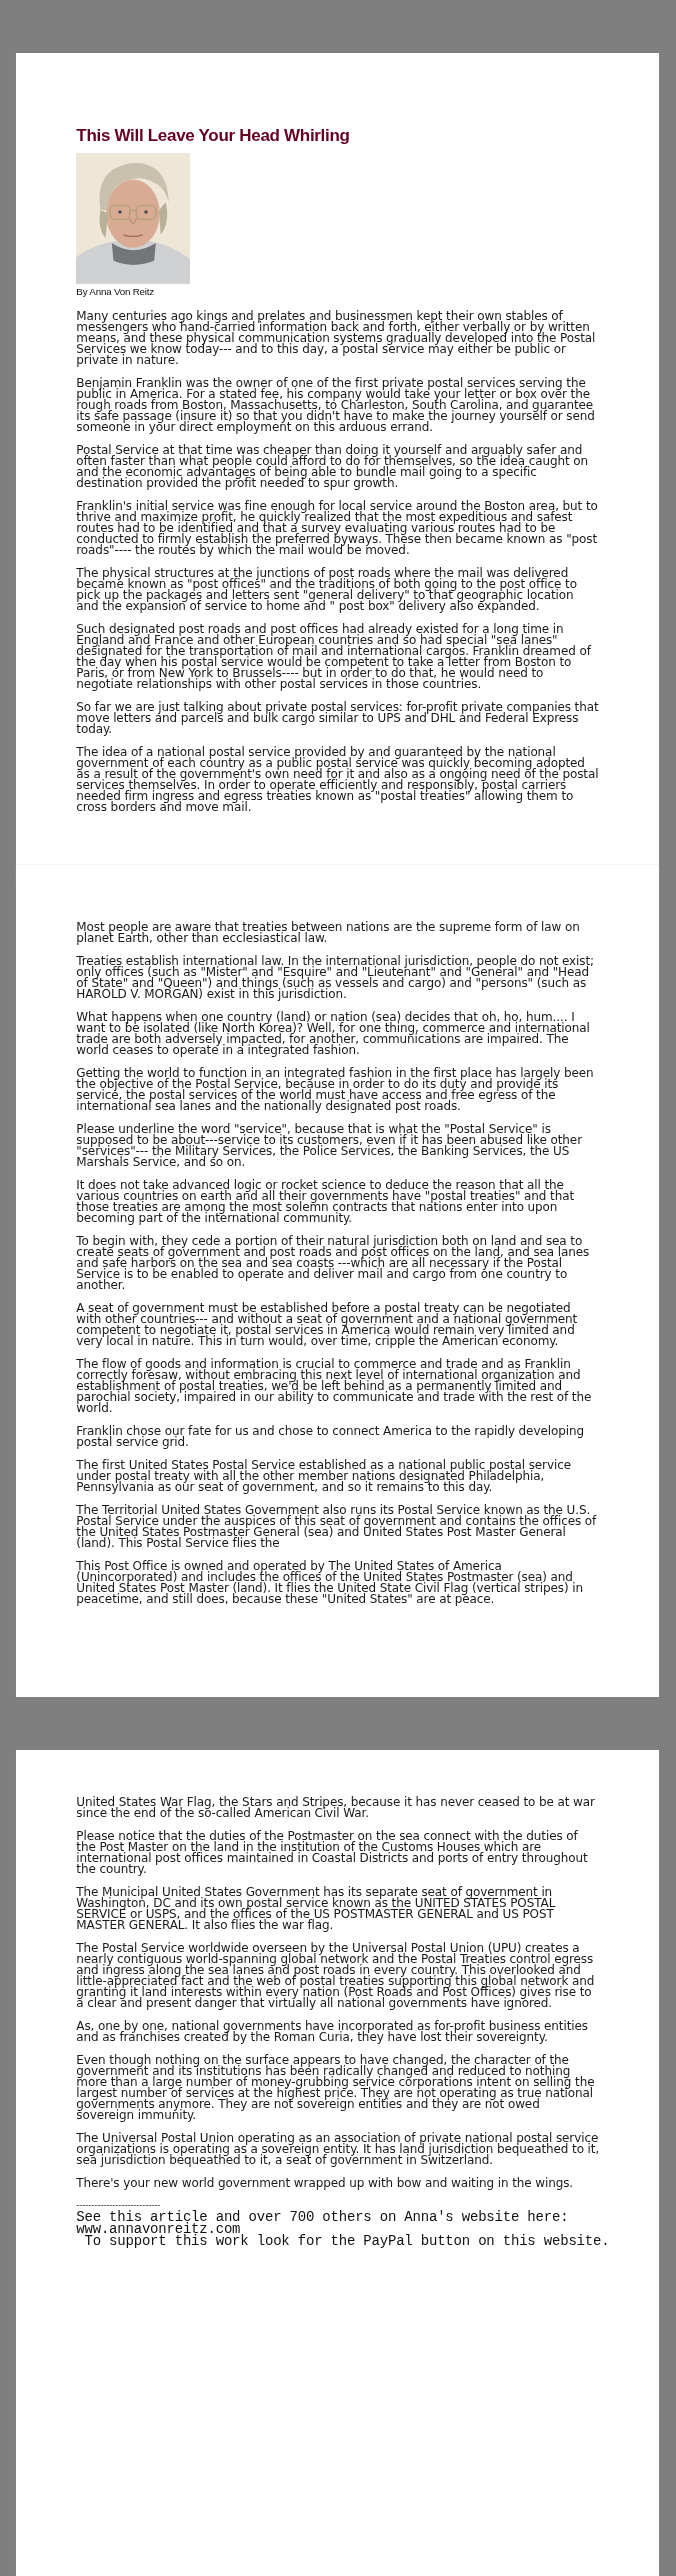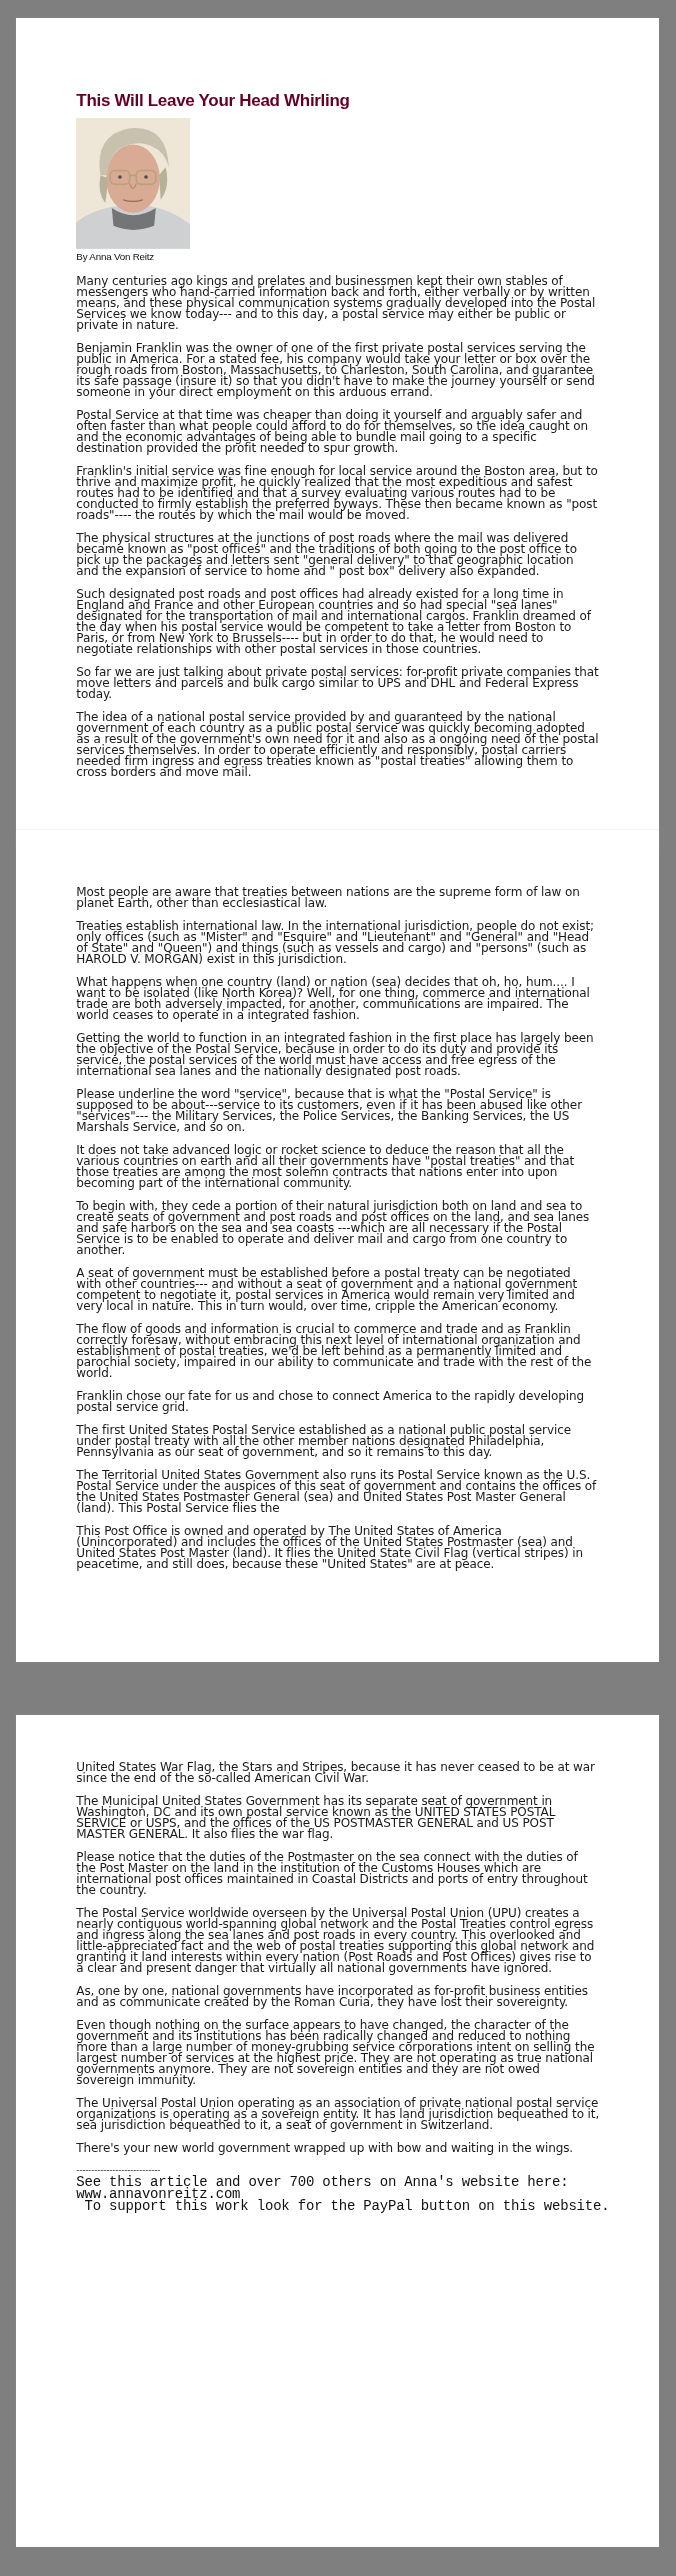--- a/index.html
+++ b/index.html
@@ -11,20 +11,21 @@
       overflow: hidden;
     }
     .page {
       position: absolute;
       left: 16.3px;
       width: 643px;
       height: 832px;
       background: #ffffff;
       box-shadow: 0 0 0.8px #9a9a9a;
       box-sizing: border-box;
+      margin-top: 35px;
     }
     #page-1 { top: 18px; }
     #page-2 { top: 830px; }
     #page-3 { top: 1715px; }
 
     .content {
       position: absolute;
       left: 60px;
       right: 60px;
     }
@@ -135,24 +136,24 @@
     <p class="para">Franklin chose our fate for us and chose to connect America to the rapidly developing postal service grid.</p>
     <p class="para">The first United States Postal Service established as a national public postal service under postal treaty with all the other member nations designated Philadelphia, Pennsylvania as our seat of government, and so it remains to this day.</p>
     <p class="para">The Territorial United States Government also runs its Postal Service known as the U.S. Postal Service under the auspices of this seat of government and contains the offices of the United States Postmaster General (sea) and United States Post Master General (land).  This Postal Service flies the</p>
     <p class="para">This Post Office is owned and operated by The United States of America (Unincorporated) and includes the offices of the United States Postmaster (sea) and United States Post Master (land).  It flies the United State Civil Flag (vertical stripes) in peacetime, and still does, because these "United States" are at peace.</p>
   </div>
 </div>
 
 <div class="page" id="page-3">
   <div class="content">
     <p class="para">United States War Flag, the Stars and Stripes, because it has never ceased to be at war since the end of the so-called American Civil War.</p>
+    <p class="para">Please notice that the duties of the Postmaster on the sea connect with the duties of the Post Master on the land in the institution of the Customs Houses which are international post offices maintained in Coastal Districts and ports of entry throughout the country.</p>
     <p class="para">The Municipal United States Government has its separate seat of government in Washington, DC and its own postal service known as the UNITED STATES POSTAL SERVICE or USPS, and the offices of the US POSTMASTER GENERAL and US POST MASTER GENERAL.  It also flies the war flag.</p>
-    <p class="para">Please notice that the duties of the Postmaster on the sea connect with the duties of the Post Master on the land in the institution of the Customs Houses which are international post offices maintained in Coastal Districts and ports of entry throughout the country.</p>
     <p class="para">The Postal Service worldwide  overseen by the Universal Postal Union (UPU) creates a nearly contiguous world-spanning global network and the Postal Treaties control egress and ingress along the sea lanes and post roads in every country.  This overlooked and little-appreciated fact and the web of postal treaties supporting this global network and granting it land interests within every nation (Post Roads and Post Offices) gives rise to a clear and present danger that virtually all national governments have ignored.</p>
-    <p class="para">As, one by one, national governments have incorporated as for-profit business entities and as communicate created by the Roman Curia, they have lost their sovereignty.</p>
+    <p class="para">As, one by one, national governments have incorporated as for-profit business entities and as franchises created by the Roman Curia, they have lost their sovereignty.</p>
     <p class="para">Even though nothing on the surface appears to have changed, the character of the government and its institutions has been radically changed and reduced to nothing more than a large number of money-grubbing service corporations intent on selling the largest number of services at the highest price.  They are not operating as true national governments anymore.  They are not sovereign entities and they are not owed sovereign immunity.</p>
     <p class="para">The Universal Postal Union operating as an association of private national postal service organizations is operating as a sovereign entity.  It has land jurisdiction bequeathed to it, sea jurisdiction bequeathed to it, a seat of government in Switzerland.</p>
     <p class="para">There's your new world government wrapped up with bow and waiting in the wings.</p>
 
     <div class="footer-rule">----------------------------</div>
     <div class="footer-line"><span>See this article and over 700 others on Anna's website here: </span><a>www.annavonreitz.com</a></div>
     <div class="footer-line" style="white-space:pre;"> To support this work look for the PayPal button on this website.</div>
   </div>
 </div>
 

